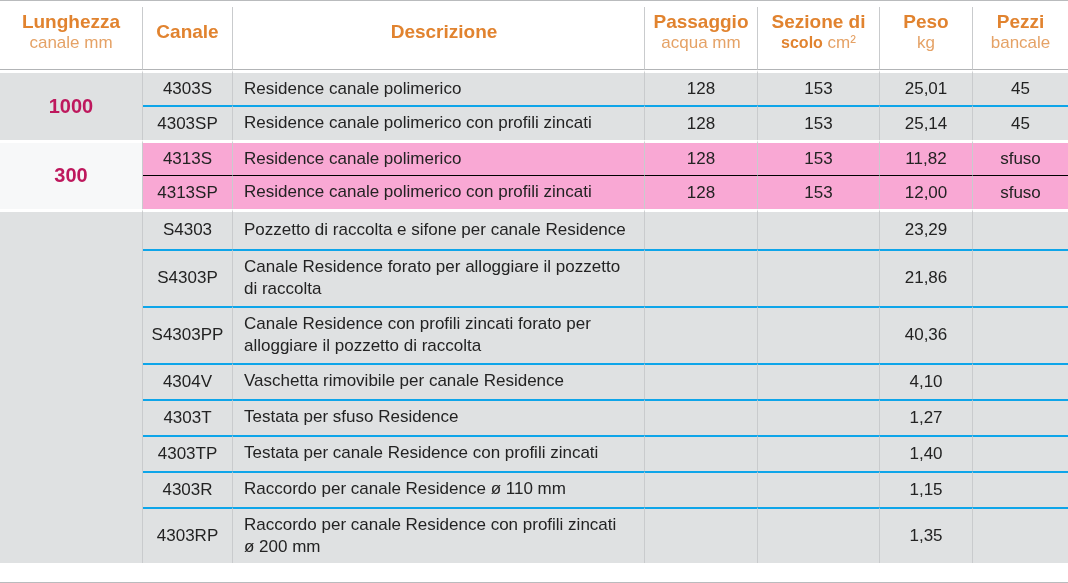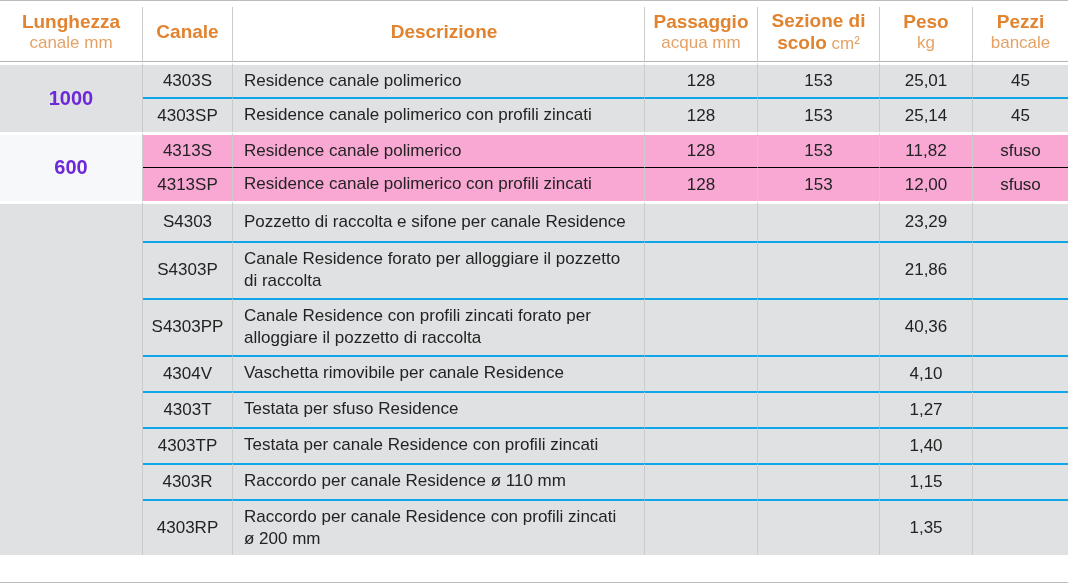--- a/index.html
+++ b/index.html
@@ -32,40 +32,40 @@
     overflow: hidden;
   }
   th:not(:last-child), td:not(:last-child) { border-right: 1px solid #c9cbcd; }
 
   thead th {
     background: #ffffff;
     border-bottom: 1px solid #b2b4b6;
     font-weight: normal;
     text-align: center;
     height: 50px;
-    padding-bottom: 4px;
+    padding-bottom: 12px;
   }
   thead th.left-align { text-align: center; padding-left: 11px; }
   .h-title   { color: #e1832f; font-weight: bold; font-size: 19px; line-height: 1.18; }
   .h-sub     { color: #e5a266; font-size: 17px;  line-height: 1.18; }
-  .h-sub-bold { color: #e1832f; font-weight: bold; font-size: 19px; }
+  .h-sub-bold { color: #e1832f; font-weight: bold; font-size: 16px; }
 
   
   tr.band-a td { background: #dfe1e2; }
   tr.band-b td { background: #f9a8d4; }
   td.len-a { background: #dfe1e2 !important; }
   td.len-b { background: #f7f8f9 !important; }
   td.len-c { background: #dfe1e2 !important; }
 
   
   tr.band-start td { border-top: 3px solid #ffffff; }
   tr.sep-w td      { border-top: 2px solid #0ea5e9; }
   tr.sep-g td      { border-top: 1px solid #000000; }
 
-  td.len  { font-weight: bold; font-size: 20px; text-align: center; color: #6d28d9; }
+  td.len  { font-weight: bold; font-size: 20px; text-align: center; color: #be185d; }
   td.code { text-align: center; }
   td.num  { text-align: center; }
   td.desc { text-align: left; padding: 5px 14px 5px 11px; line-height: 1.32; }
 </style>
 </head>
 <body>
 
 <div class="page">
   <table class="spec">
     <colgroup>
@@ -119,21 +119,21 @@
       </tr>
       <tr class="band-a sep-w" style="height:33px">
         <td class="code">4303SP</td>
         <td class="desc">Residence canale polimerico con profili zincati</td>
         <td class="num">128</td>
         <td class="num">153</td>
         <td class="num">25,14</td>
         <td class="num">45</td>
       </tr>
       <tr class="band-b band-start" style="height:32px">
-        <td class="len len-b" rowspan="2">600</td>
+        <td class="len len-b" rowspan="2">300</td>
         <td class="code">4313S</td>
         <td class="desc">Residence canale polimerico</td>
         <td class="num">128</td>
         <td class="num">153</td>
         <td class="num">11,82</td>
         <td class="num">sfuso</td>
       </tr>
       <tr class="band-b sep-g" style="height:32px">
         <td class="code">4313SP</td>
         <td class="desc">Residence canale polimerico con profili zincati</td>

